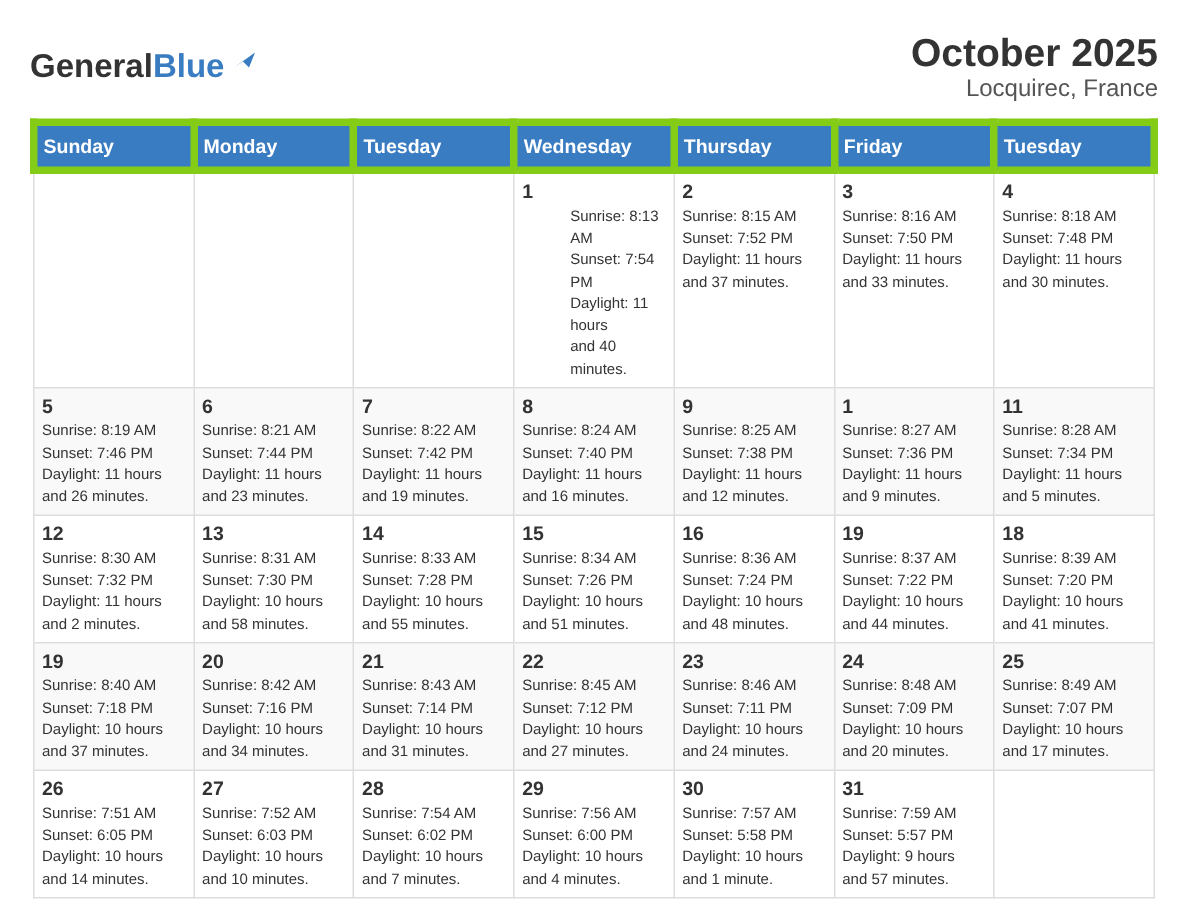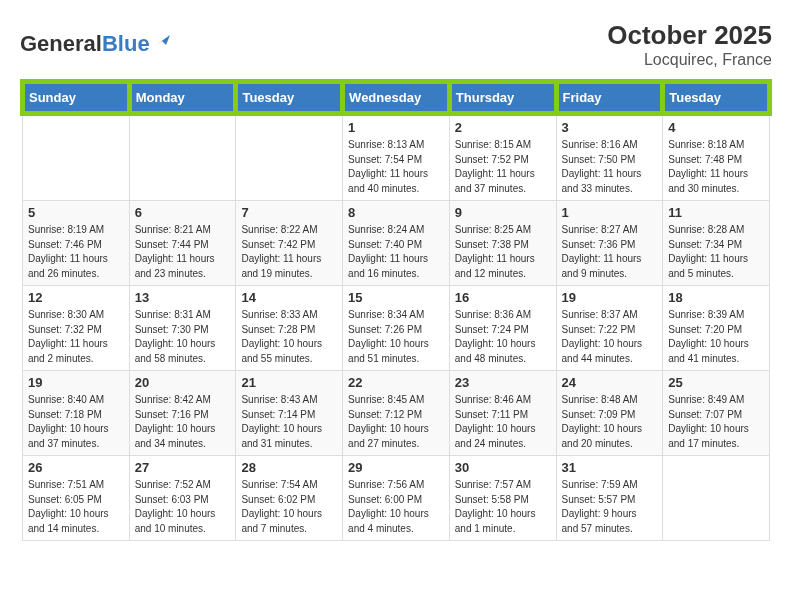--- a/index.html
+++ b/index.html
@@ -112,21 +112,21 @@
         <th>Tuesday</th>
       </tr>
   </thead>
   <tbody id="calendar-body">
   <tr>
         <td class="empty-cell"></td>
         <td class="empty-cell"></td>
         <td class="empty-cell"></td>
         <td>
           <span class="day-number">1</span>
-          <div class="day-info" style="white-space: pre-line;">Sunrise: 8:13 AM
+          <div class="day-info" style="white-space: pre-line; margin-left: 32px;">Sunrise: 8:13 AM
 Sunset: 7:54 PM
 Daylight: 11 hours
 and 40 minutes.</div>
         </td>
         <td>
           <span class="day-number">2</span>
           <div class="day-info" style="white-space: pre-line;">Sunrise: 8:15 AM
 Sunset: 7:52 PM
 Daylight: 11 hours
 and 37 minutes.</div>

